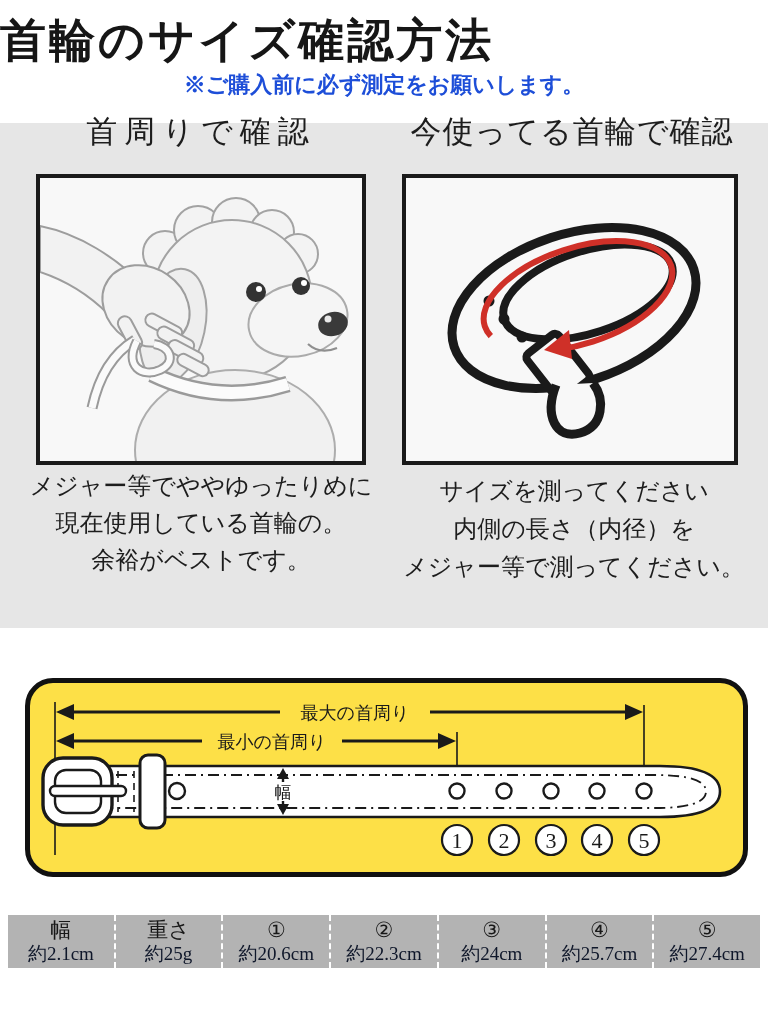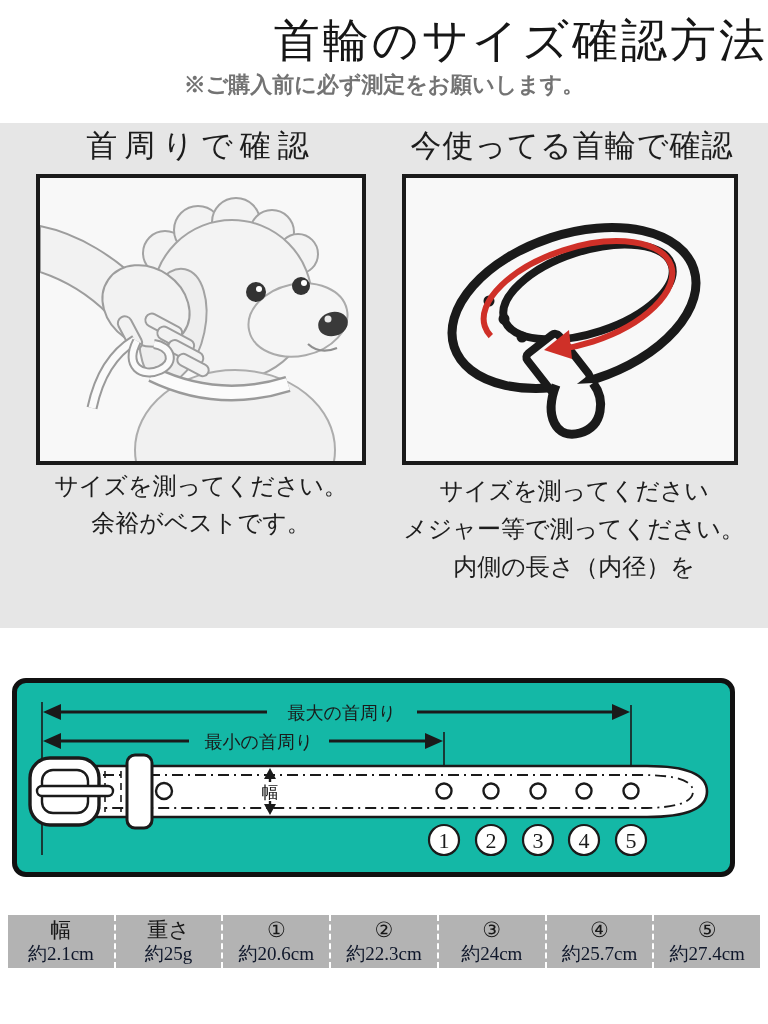--- a/index.html
+++ b/index.html
@@ -5,52 +5,52 @@
   html,body{margin:0;padding:0;}
   body{
     width:768px;height:1024px;position:relative;overflow:hidden;
     background:#ffffff;
     font-family:"Liberation Serif","DejaVu Serif",serif;
     color:#1b1b1b;
   }
   .abs{position:absolute;}
   
   .page-title{
-    top:10px;left:0;width:768px;text-align:right;
-    font-size:46px;font-weight:normal;letter-spacing:3px;color:#161616;
+    top:10px;left:0;width:768px;text-align:left;
+    font-size:46px;font-weight:bold;letter-spacing:3px;color:#161616;
   }
   .page-subtitle{
     top:70px;left:0;width:768px;text-align:center;
-    font-size:22px;font-weight:bold;color:#737373;
+    font-size:22px;font-weight:bold;color:#1d4ed8;
   }
   
   .gray-section{
     top:123px;left:0;width:768px;height:505px;background:#e6e6e6;
   }
   .col-heading{
-    top:125px;text-align:center;font-size:31px;color:#1d1d1d;
+    top:111px;text-align:center;font-size:31px;color:#1d1d1d;
   }
   .col-heading.left{left:26px;width:350px;letter-spacing:7px;}
   .col-heading.right{left:396px;width:352px;letter-spacing:1px;}
   .img-frame{
     top:174px;height:291px;background:#f8f8f8;border:4px solid #1a1a1a;
     box-sizing:border-box;
   }
   .img-frame.left{left:36px;width:330px;}
   .img-frame.right{left:402px;width:336px;}
   .img-frame svg{display:block;}
   .col-text{
     text-align:center;font-size:24px;color:#1d1d1d;
   }
   .col-text.left{top:468px;left:14px;width:374px;line-height:37px;}
   .col-text.right{top:472px;left:392px;width:364px;line-height:38px;}
   
   .diagram-box{
-    top:678px;left:12px;width:723px;height:199px;
-    background:#14b8a6;border:5px solid #111111;border-radius:14px;
+    top:678px;left:25px;width:723px;height:199px;
+    background:#fde047;border:5px solid #111111;border-radius:28px;
     box-sizing:border-box;
   }
   .diagram-box svg{display:block;}
   
   .spec-table{
     top:915px;left:8px;width:752px;height:53px;
     background:#b3b3b3;display:flex;
   }
   .spec-cell{
     flex:1 1 0;display:flex;flex-direction:column;align-items:center;
@@ -130,27 +130,28 @@
     <rect x="132" y="160" width="40" height="58" rx="5" transform="rotate(-38 152 189)" fill="#f8f8f8" stroke="#1a1a1a" stroke-width="8"></rect>
     <path d="M150,207 C138,238 150,262 174,255 C198,248 199,221 187,205" fill="#f8f8f8" stroke="#1a1a1a" stroke-width="9" stroke-linejoin="round"></path>
     <g>
       <ellipse cx="172" cy="118" rx="98" ry="48" transform="rotate(-18 172 118)" fill="none" stroke="#cf3028" stroke-width="6" stroke-dasharray="154 70 248"></ellipse>
       <polygon points="138,172 163,152 166,181" fill="#cf3028"></polygon>
     </g>
   </svg>
 </div>
 
 <div class="abs col-text left">
-  <div>サイズを測ってください。</div>
+  <div>メジャー等でややゆったりめに</div>
+  <div>現在使用している首輪の。</div>
   <div>余裕がベストです。</div>
 </div>
 <div class="abs col-text right">
   <div>サイズを測ってください</div>
+  <div>内側の長さ（内径）を</div>
   <div>メジャー等で測ってください。</div>
-  <div>内側の長さ（内径）を</div>
 </div>
 
 <div class="abs diagram-box">
   <svg width="713" height="189" viewBox="0 0 713 189">
     <g stroke="#1a1a1a" fill="none">
       <line x1="25" y1="19" x2="25" y2="172" stroke-width="1.6"></line>
       <line x1="614" y1="22" x2="614" y2="99" stroke-width="1.6"></line>
       <line x1="427" y1="49" x2="427" y2="99" stroke-width="1.6"></line>
     </g>
 

